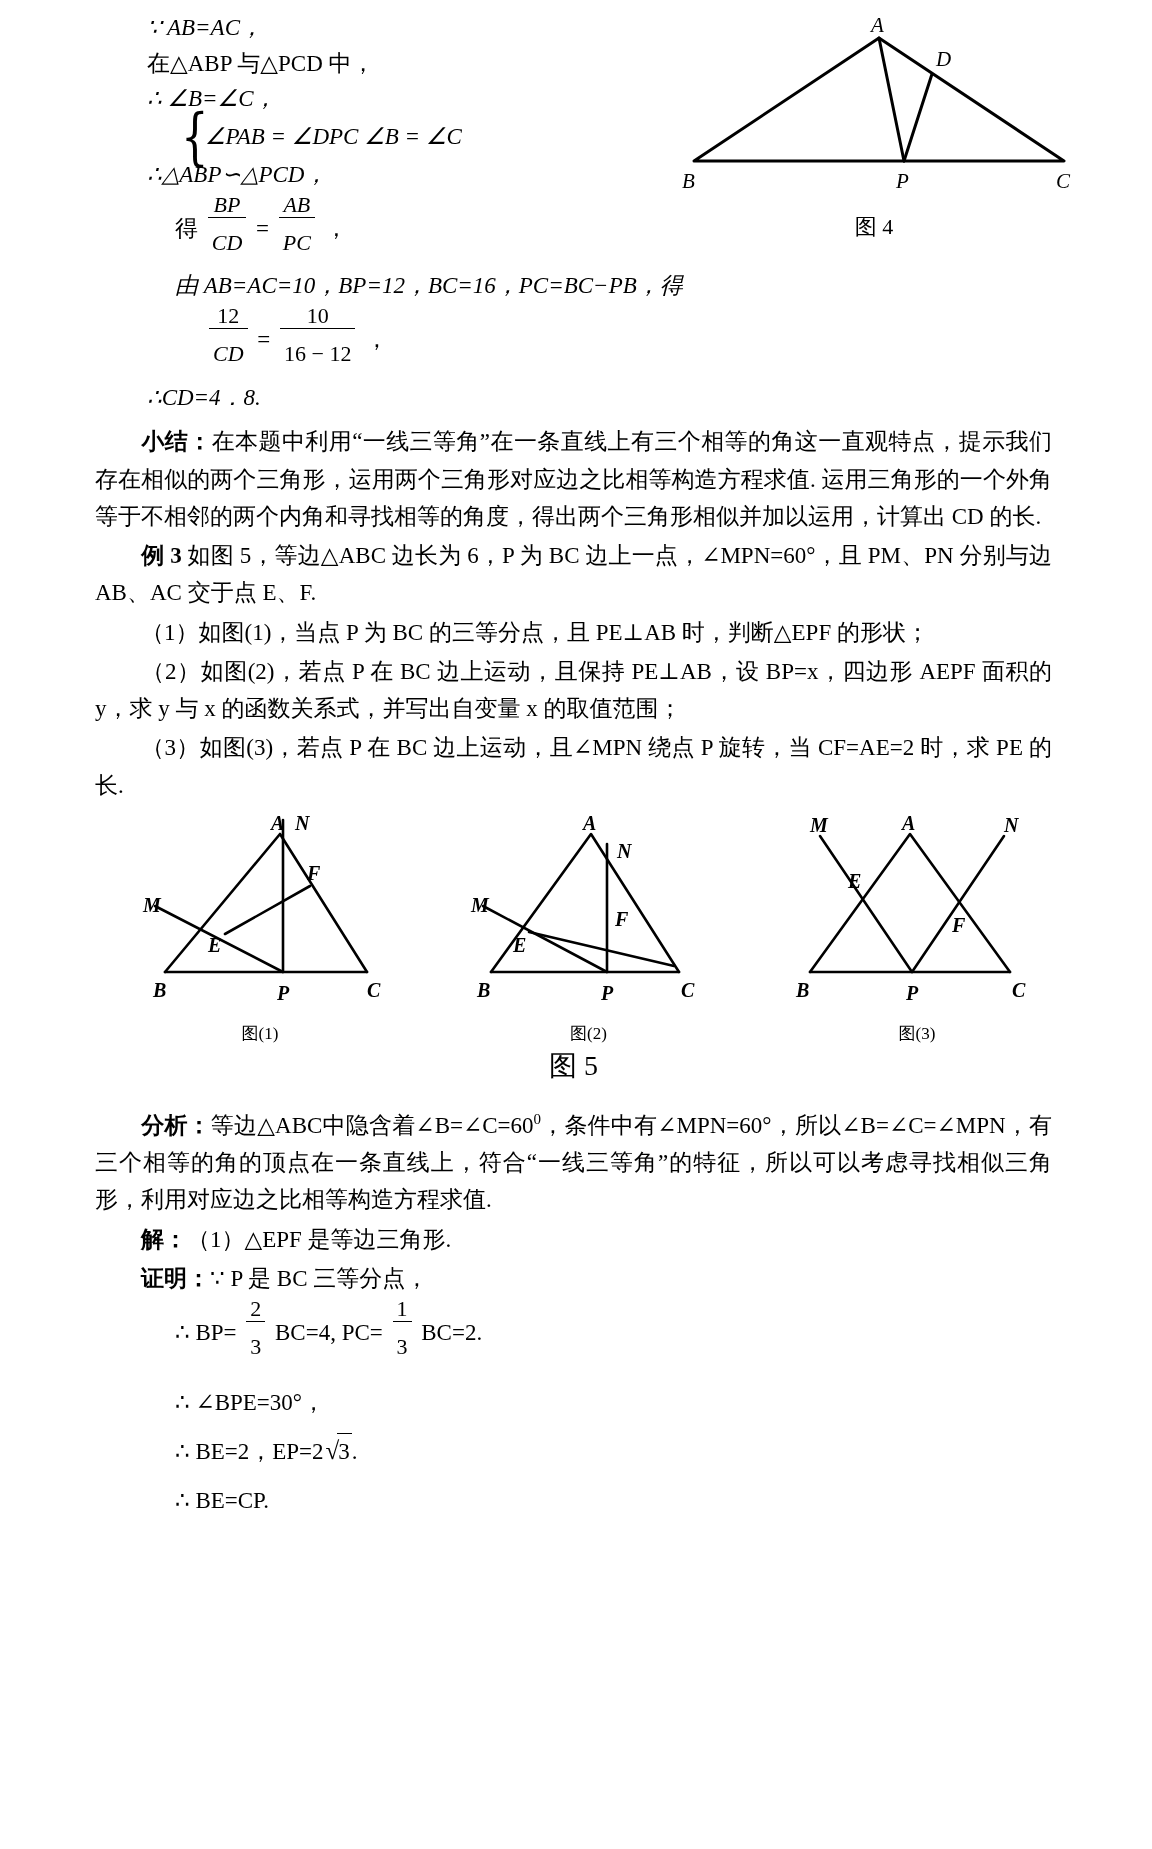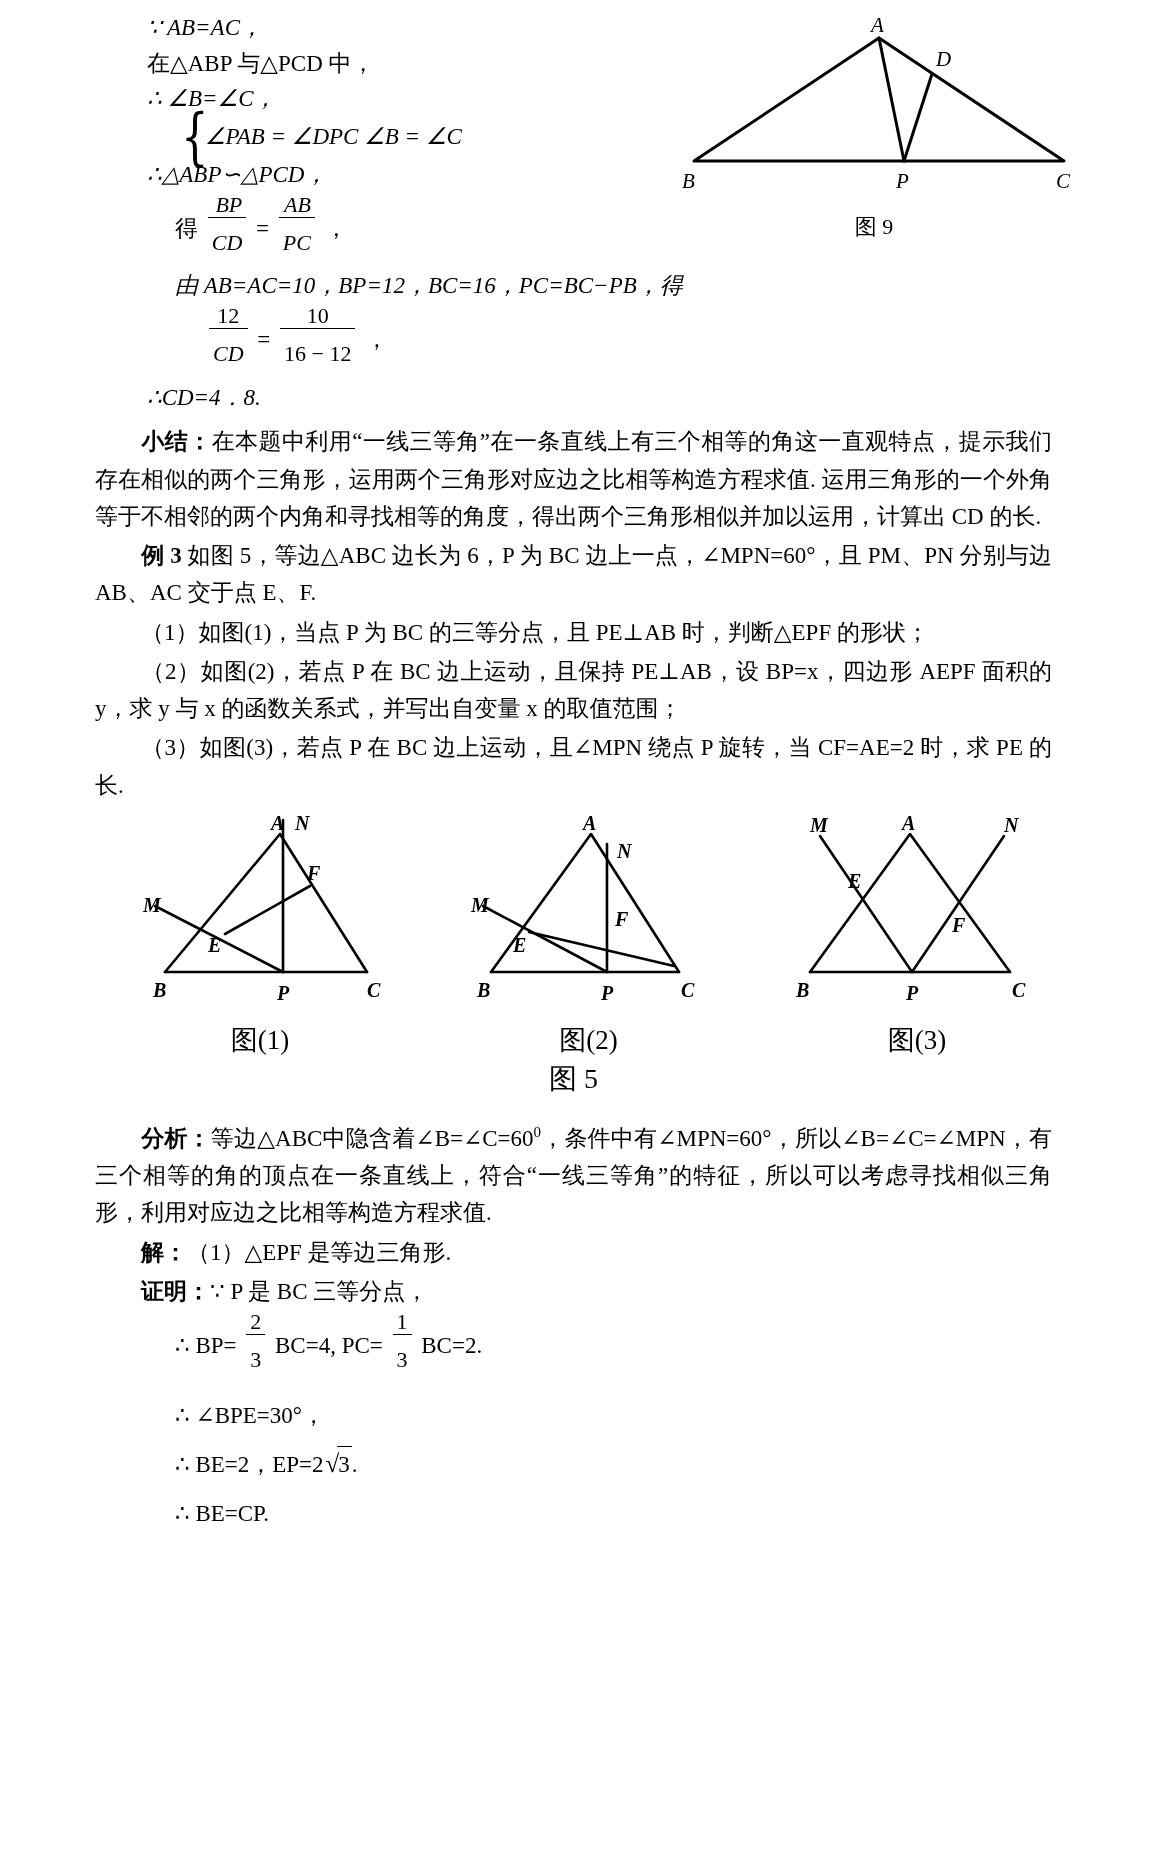--- a/index.html
+++ b/index.html
@@ -18,21 +18,21 @@
     width: 1152px;
     min-height: 1849px;
     padding: 0;
     box-sizing: border-box;
   }
   .content {
     padding: 10px 100px 20px 95px;
     box-sizing: border-box;
   }
   
-  .mi { font-family: "Liberation Serif", serif; font-style: italic; text-align: right; }
+  .mi { font-family: "Liberation Serif", serif; font-style: italic; }
   .line {
     font-size: 23px;
     line-height: 1.55;
     white-space: nowrap;
   }
   .indent1 { padding-left: 52px; }
   .indent2 { padding-left: 80px; }
   .indent3 { padding-left: 110px; }
 
   .para {
@@ -90,21 +90,21 @@
 
   
   .fig5row {
     display: flex;
     justify-content: space-between;
     align-items: flex-start;
     margin-top: 10px;
     padding: 0 10px 0 40px;
   }
   .fig5cell { text-align: center; }
-  .fig5cap { font-size: 27px; margin-top: 4px; }
+  .fig5cap { font-size: 17px; margin-top: 4px; }
   .fig5label { text-align: center; font-size: 28px; margin-top: 2px; }
 
   .sqrt-wrap { display: inline-block; position: relative; padding-left: 2px; }
   .sqrt-rad { font-size: 25px; }
   .sqrt-body { border-top: 1.5px solid #000; padding: 0 2px 0 1px; display: inline-block; margin-left: -2px; }
 
   .sup { font-size: 15px; vertical-align: super; }
 </style>
 </head>
 <body>
@@ -117,21 +117,21 @@
         <path d="M 20 145 L 205 22 L 390 145 Z"></path>
         <path d="M 205 22 L 230 145"></path>
         <path d="M 230 145 L 258 58"></path>
       </g>
       <text x="197" y="16" font-family="Liberation Serif, serif" font-style="italic" font-size="21">A</text>
       <text x="262" y="50" font-family="Liberation Serif, serif" font-style="italic" font-size="21">D</text>
       <text x="8" y="172" font-family="Liberation Serif, serif" font-style="italic" font-size="21">B</text>
       <text x="222" y="172" font-family="Liberation Serif, serif" font-style="italic" font-size="21">P</text>
       <text x="382" y="172" font-family="Liberation Serif, serif" font-style="italic" font-size="21">C</text>
     </svg>
-    <div class="figcap">图 9</div>
+    <div class="figcap">图 4</div>
   </div>
 
   <div class="content">
 
     <div class="line indent1"><span class="mi">∵ AB=AC，</span></div>
     <div class="line indent1"><span>在△ABP 与△PCD 中，</span></div>
     <div class="line indent1"><span class="mi">∴ ∠B=∠C，</span></div>
 
     <div class="line indent2">
       <span class="system">

